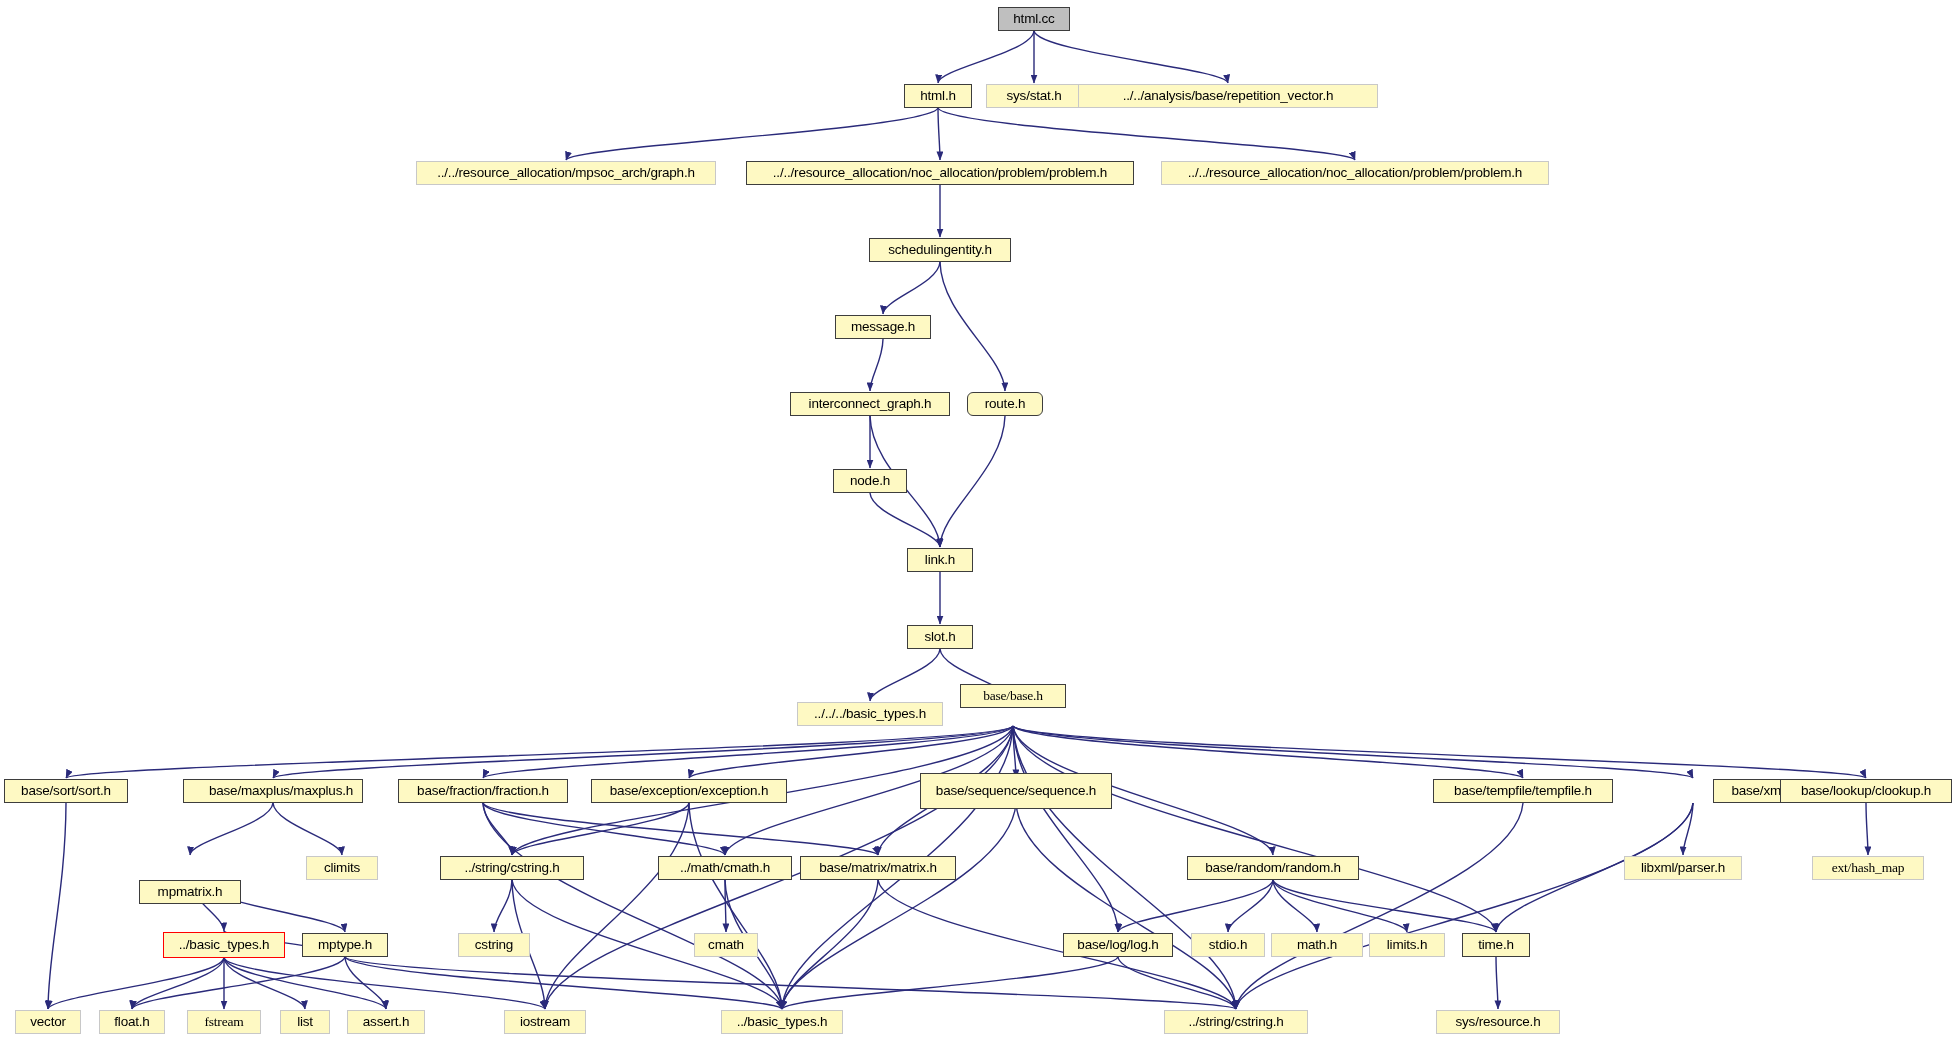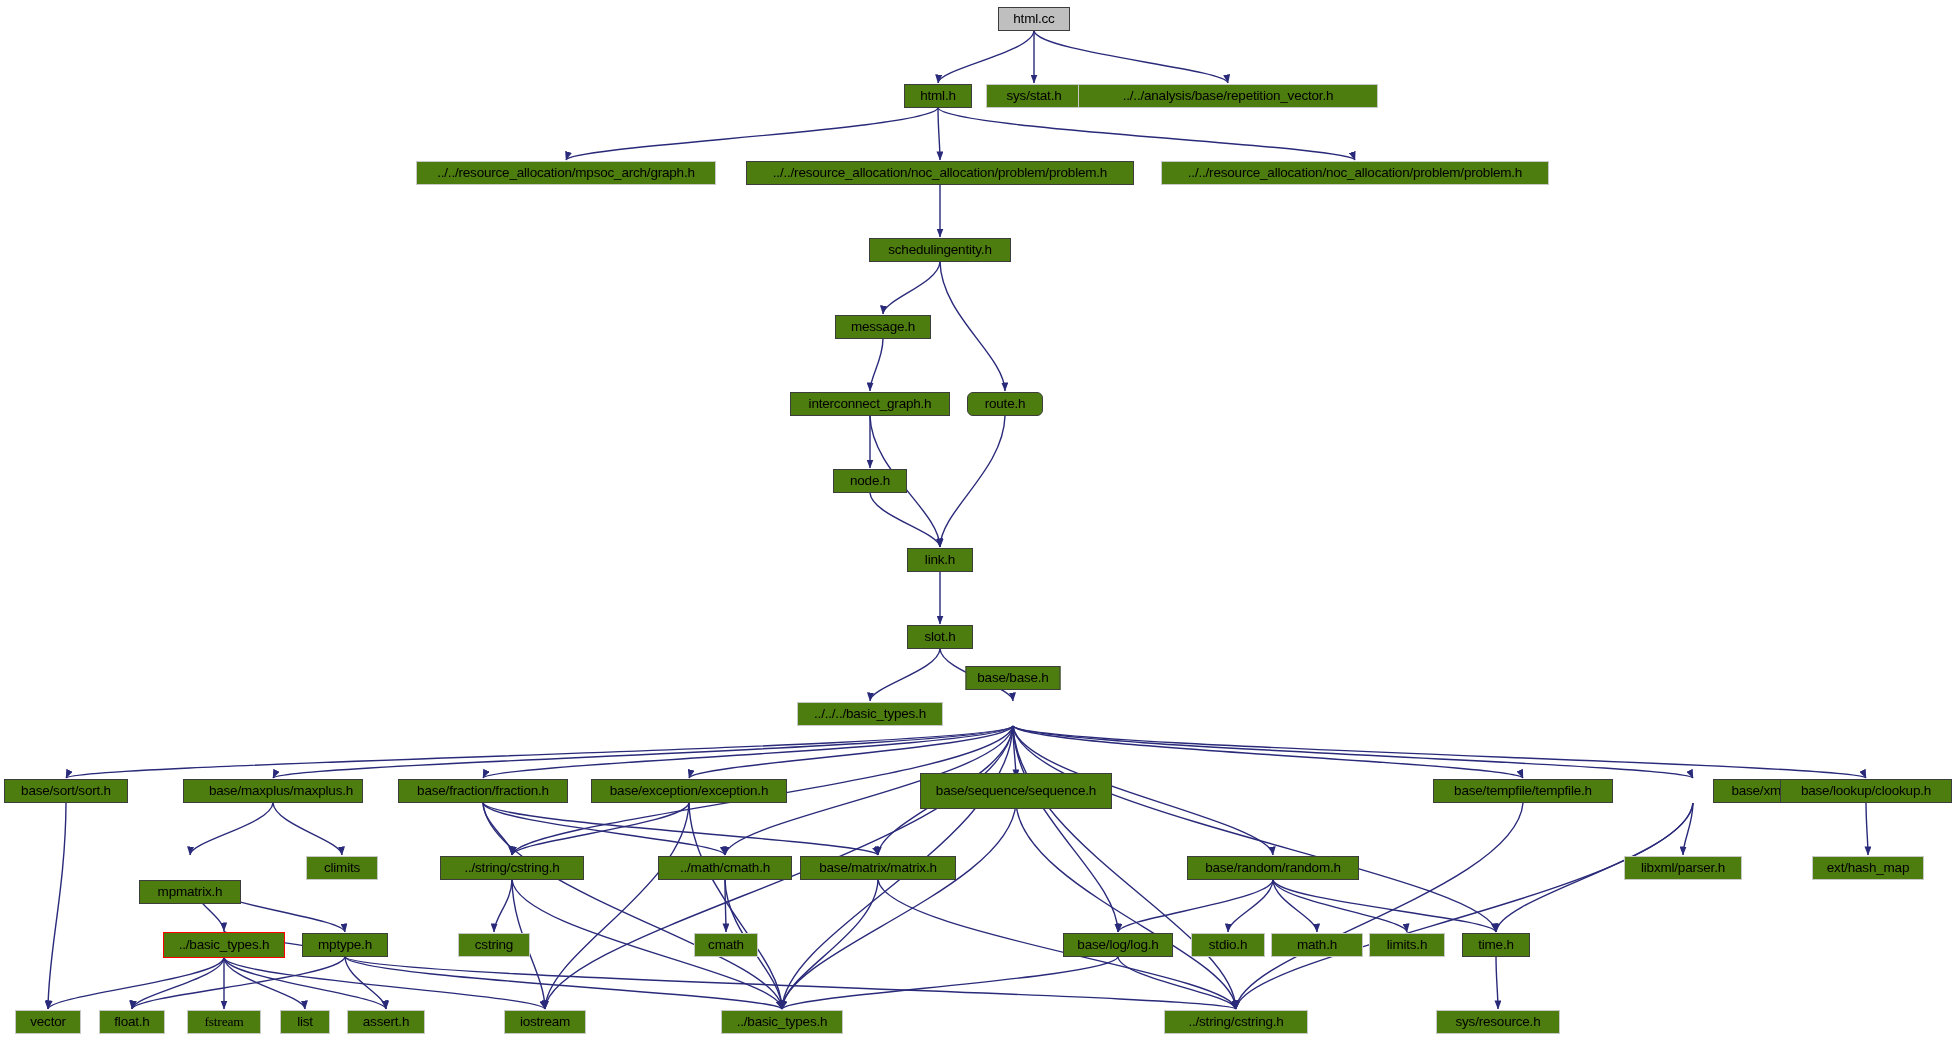--- a/index.html
+++ b/index.html
@@ -24,21 +24,21 @@
     height: 1045px;
     pointer-events: none;
   }
   .node {
     position: absolute;
     box-sizing: border-box;
     display: flex;
     align-items: center;
     justify-content: center;
     white-space: nowrap;
-    background: #4d7c0f;
+    background: #fef9c3;
     border: 1px solid #c8c8c8;
     color: #000000;
     font-size: 13.5px;
     line-height: 1;
     letter-spacing: -0.2px;
     transform: translate(-50%, -50%);
     padding: 0 6px;
   }
   .node.solid {
     border: 1.6px solid #3d3d3d;
@@ -185,21 +185,21 @@
       </div>
       <div class="node solid" style="left: 940px; top: 560px; width: 66px; height: 24px;">
         <span class="node-label">link.h</span>
       </div>
       <div class="node solid" style="left: 940px; top: 637px; width: 66px; height: 24px;">
         <span class="node-label">slot.h</span>
       </div>
       <div class="node " style="left: 870px; top: 714px; width: 146px; height: 24px;">
         <span class="node-label">../../../basic_types.h</span>
       </div>
-      <div class="node solid" style="left: 1013px; top: 678px; width: 95px; height: 24px;">
+      <div class="node solid" style="left: 1013px; top: 696px; width: 106px; height: 24px; font-family: Liberation Serif, serif;">
         <span class="node-label">base/base.h</span>
       </div>
       <div class="node solid" style="left: 66px; top: 791px; width: 124px; height: 24px;">
         <span class="node-label">base/sort/sort.h</span>
       </div>
       <div class="node solid" style="left: 273px; top: 791px; width: 180px; height: 24px; padding-left: 22px;">
         <span class="node-label">base/maxplus/maxplus.h</span>
       </div>
       <div class="node solid" style="left: 483px; top: 791px; width: 170px; height: 24px;">
         <span class="node-label">base/fraction/fraction.h</span>
@@ -233,21 +233,21 @@
       </div>
       <div class="node solid" style="left: 878px; top: 868px; width: 156px; height: 24px;">
         <span class="node-label">base/matrix/matrix.h</span>
       </div>
       <div class="node solid" style="left: 1273px; top: 868px; width: 172px; height: 24px;">
         <span class="node-label">base/random/random.h</span>
       </div>
       <div class="node " style="left: 1683px; top: 868px; width: 118px; height: 24px;">
         <span class="node-label">libxml/parser.h</span>
       </div>
-      <div class="node " style="left: 1868px; top: 868px; width: 112px; height: 24px;">
+      <div class="node " style="left: 1868px; top: 868px; width: 112px; height: 24px; font-family: Liberation Serif, serif;">
         <span class="node-label">ext/hash_map</span>
       </div>
       <div class="node missing" style="left: 224px; top: 945px; width: 122px; height: 26px;">
         <span class="node-label">../basic_types.h</span>
       </div>
       <div class="node solid" style="left: 345px; top: 945px; width: 86px; height: 24px;">
         <span class="node-label">mptype.h</span>
       </div>
       <div class="node " style="left: 494px; top: 945px; width: 72px; height: 24px;">
         <span class="node-label">cstring</span>

